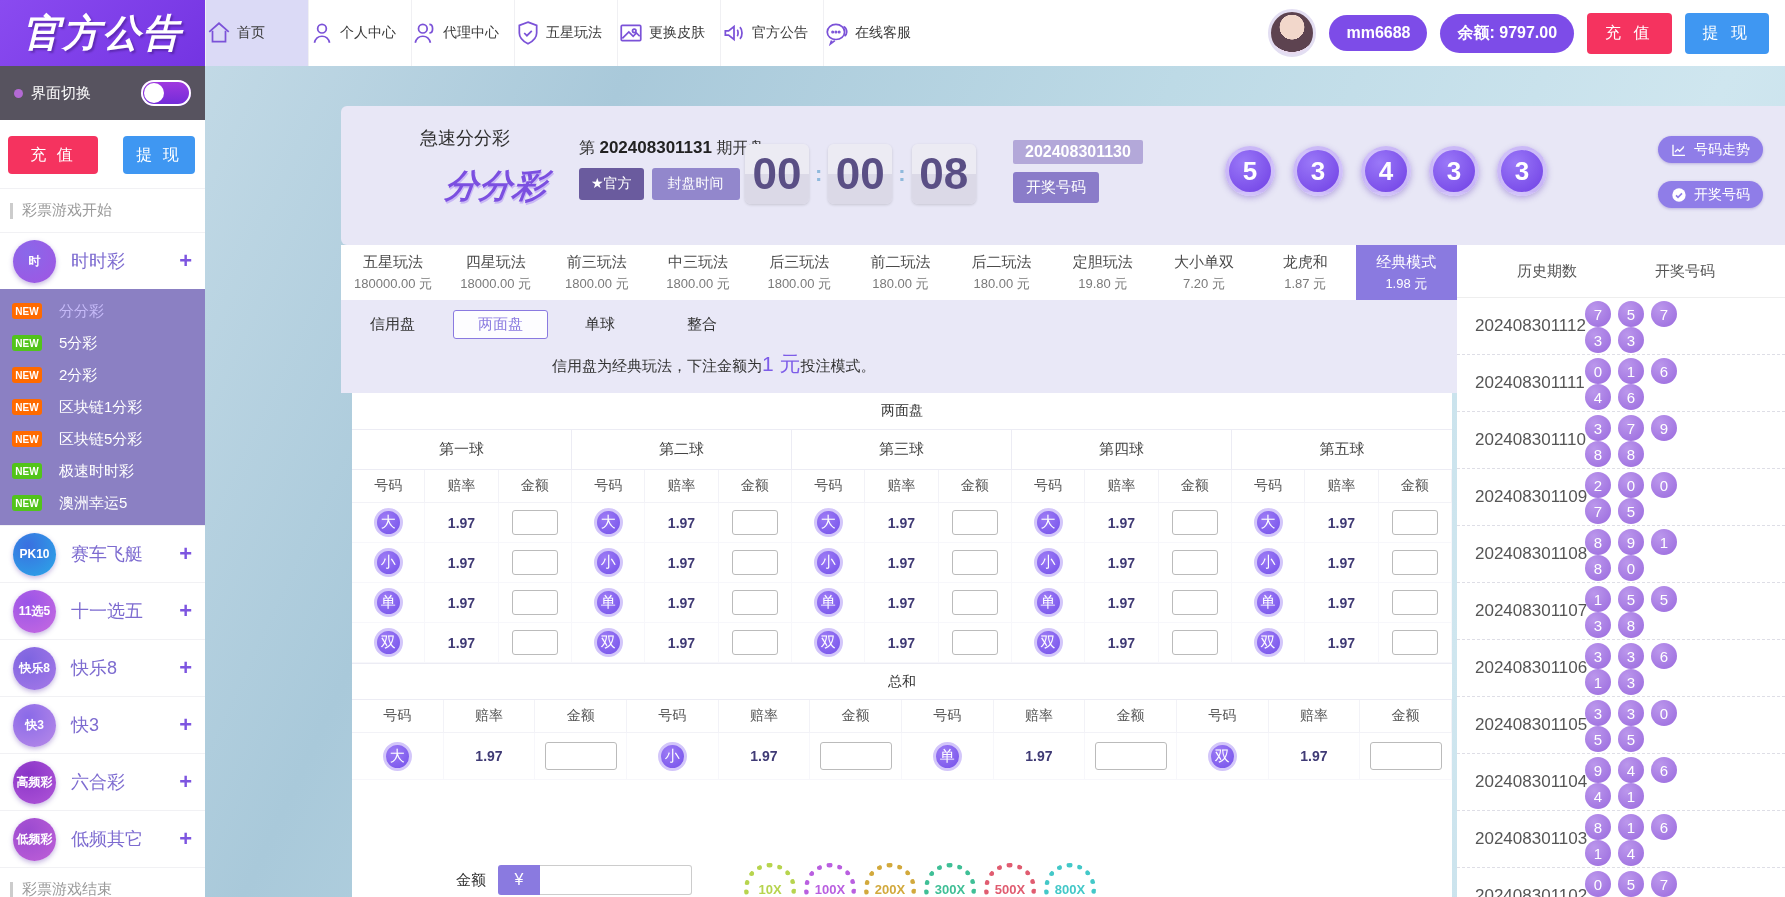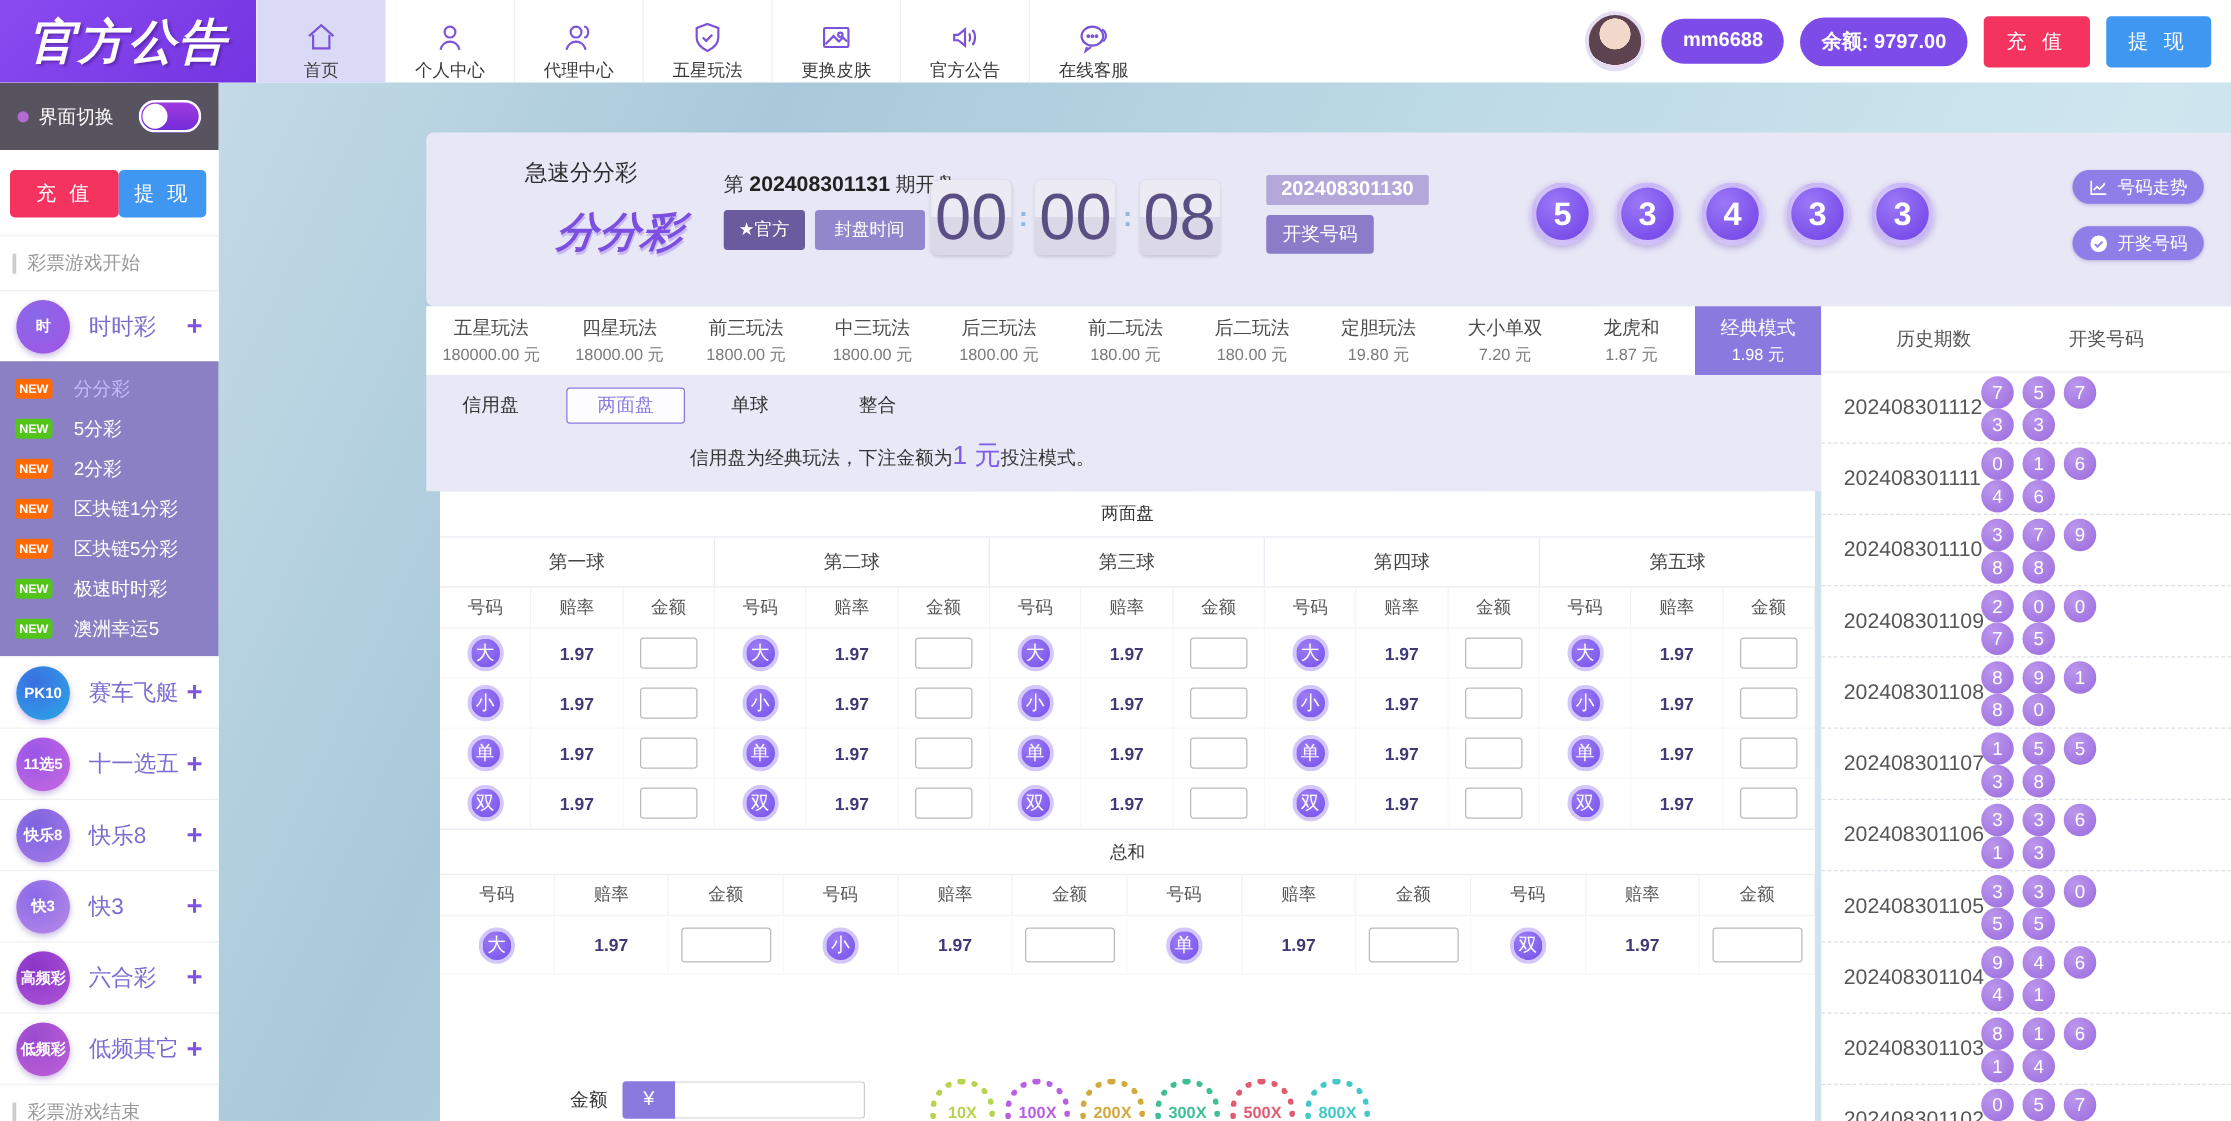--- a/index.html
+++ b/index.html
@@ -8,34 +8,34 @@
     font-family:"Liberation Sans","DejaVu Sans",sans-serif;
     background:linear-gradient(115deg,#cfe2ec 0%,#a9c9da 30%,#bddae6 55%,#cfe6ef 80%,#c2dde9 100%);
     position:relative; color:#333;
   }
   
   .topbar { position:absolute; top:0; left:0; right:0; height:66px; background:#fff; display:flex; align-items:stretch; z-index:30; }
   .logo { width:205px; background:linear-gradient(135deg,#8a4bf0,#7434e2); color:#fff; font-weight:bold; font-size:38px;
           display:flex; align-items:center; justify-content:center; letter-spacing:2px; overflow:hidden; white-space:nowrap;
           text-shadow:2px 2px 2px rgba(60,20,120,.45); font-style:italic; }
   .nav { display:flex; align-items:stretch; }
-  .nav-item { width:103px; display:flex; flex-direction:column; align-items:center; justify-content:flex-end; gap:5px;
+  .nav-item { width:103px; display:flex; align-items:center; justify-content:flex-start; gap:5px;
               border-left:1px solid #f0f0f3; cursor:pointer; }
   .nav-item.active { background:#dbdaf6; }
   .nav-icon { width:26px; height:26px; color:#7b52d8; }
   .nav-icon svg { width:26px; height:26px; display:block; }
   .nav-label { font-size:14px; color:#3a3a3a; }
   .userbox { margin-left:auto; display:flex; align-items:center; gap:13px; padding-right:16px; }
   .avatar { width:48px; height:48px; border-radius:50%; border:3px solid #e3def2;
             background:radial-gradient(circle at 50% 36%, #f2d7cb 0 36%, #5d4350 37% 72%, #e9d9ee 73%); }
   .pill { background:#7d4ce8; color:#fff; font-weight:bold; font-size:16px; padding:9px 17px; border-radius:20px; }
   .btn-recharge { background:#f5335f; color:#fff; font-size:16px; padding:10px 18px; border-radius:4px; letter-spacing:4px; }
   .btn-withdraw { background:#3f97f2; color:#fff; font-size:16px; padding:10px 18px; border-radius:4px; letter-spacing:4px; }
   
-  .sidebar { position:absolute; top:66px; left:0; width:175px; bottom:0; background:#fff; z-index:25; overflow:hidden; }
+  .sidebar { position:absolute; top:66px; left:0; width:205px; bottom:0; background:#fff; z-index:25; overflow:hidden; }
   .side-dark { height:54px; background:#57535f; display:flex; align-items:center; padding:0 14px; gap:8px; }
   .side-dot { width:9px; height:9px; border-radius:50%; background:#b36ad4; }
   .side-dark-label { color:#fff; font-size:15px; flex:1; }
   .toggle { width:50px; height:26px; border-radius:13px; background:linear-gradient(180deg,#a43ae0,#6f2bd8); position:relative; cursor:pointer; box-shadow:0 0 0 2px #fff inset; }
   .toggle-knob { position:absolute; left:3px; top:3px; width:20px; height:20px; border-radius:50%; background:#fff; }
   .side-actions { display:flex; justify-content:space-between; padding:16px 10px 14px 8px; }
   .side-btn-r { background:#f5335f; color:#fff; font-size:16px; letter-spacing:3px; width:90px; height:38px; border:none; border-radius:4px; cursor:pointer; }
   .side-btn-w { background:#3f97f2; color:#fff; font-size:16px; letter-spacing:3px; width:72px; height:38px; border:none; border-radius:4px; cursor:pointer; }
   .side-section { color:#999; font-size:15px; padding:12px 0 12px 10px; border-top:1px solid #f1f1f4; display:flex; align-items:center; gap:9px; }
   .side-section::before { content:""; width:3px; height:16px; background:#ccc; display:inline-block; }
@@ -55,21 +55,21 @@
   .gh-logo { position:absolute; left:104px; top:58px; font-size:33px; font-weight:bold; font-style:italic; transform:skew(-8deg);
              color:#7b4fe0; text-shadow:1px 2px 0 #c9b8f5; letter-spacing:1px; }
   .gh-period { position:absolute; left:238px; top:32px; font-size:16px; color:#333; }
   .gh-period b { font-size:17px; color:#222; }
   .gh-btns { position:absolute; left:238px; top:62px; display:flex; gap:8px; }
   .btn-official { background:#6a5b9e; color:#fff; font-size:14px; padding:7px 12px; border-radius:3px; cursor:pointer; }
   .btn-seal { background:#9287cc; color:#fff; font-size:14px; padding:7px 16px; border-radius:3px; cursor:pointer; }
   .countdown { position:absolute; left:404px; top:38px; display:flex; align-items:center; gap:6px; }
   .cd-box { width:64px; height:60px; border-radius:6px; background:linear-gradient(180deg,#ecebf3 50%,#dbd9e7 50%);
             box-shadow:0 1px 3px rgba(0,0,0,.15); display:flex; align-items:center; justify-content:center;
-            font-size:52px; font-weight:normal; color:#5a4f85; }
+            font-size:44px; font-weight:bold; color:#5a4f85; }
   .cd-colon { color:#8fb9dc; font-size:22px; font-weight:bold; }
   .gh-lastperiod { position:absolute; left:672px; top:34px; background:#b3a8d9; color:#fff; font-weight:bold; font-size:16px; padding:3px 12px; border-radius:2px; }
   .gh-drawbtn { position:absolute; left:672px; top:66px; background:#8a7cc9; color:#fff; font-size:15px; padding:6px 13px; border-radius:3px; cursor:pointer; }
   .gh-balls { position:absolute; left:884px; top:40px; display:flex; gap:18px; }
   .big-ball { width:50px; height:50px; border-radius:50%; background:radial-gradient(circle at 35% 30%, #9a78f8, #6f3fe4);
               border:4px solid rgba(255,255,255,.6); box-shadow:0 2px 6px rgba(90,50,180,.35);
               display:flex; align-items:center; justify-content:center; color:#fff; font-size:26px; font-weight:bold; }
   .gh-side { position:absolute; right:22px; top:30px; display:flex; flex-direction:column; gap:18px; align-items:flex-end; }
   .side-pill { background:#8f7de8; color:#fff; font-size:14px; height:27px; border-radius:14px; display:flex; align-items:center; gap:7px; padding:0 13px; cursor:pointer; box-shadow:0 1px 3px rgba(80,50,170,.3); }
   .side-pill svg { width:16px; height:16px; }

